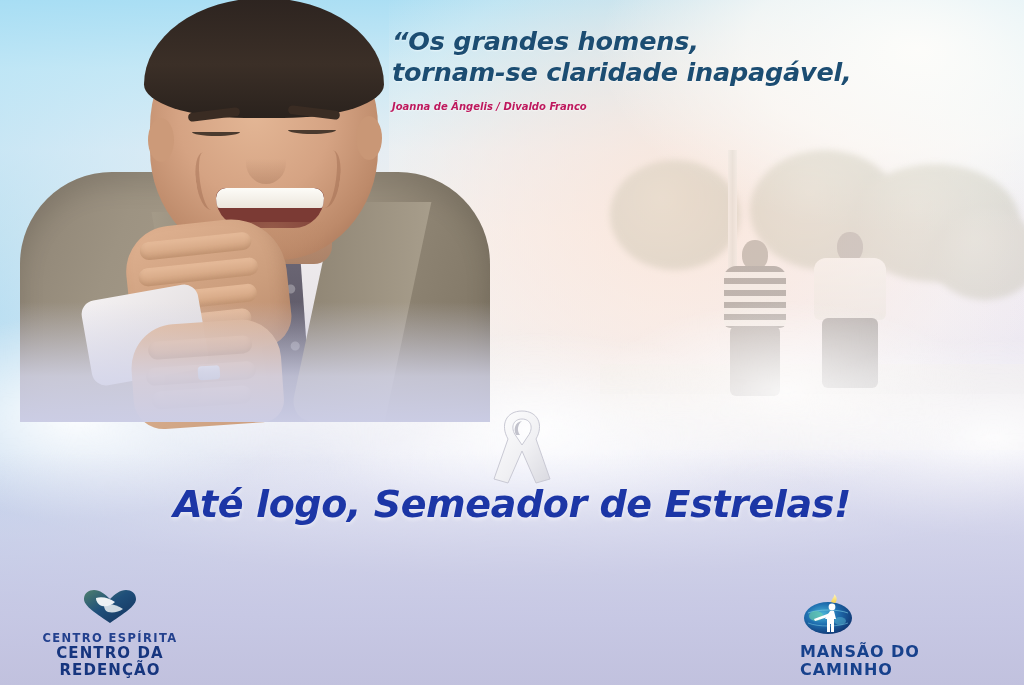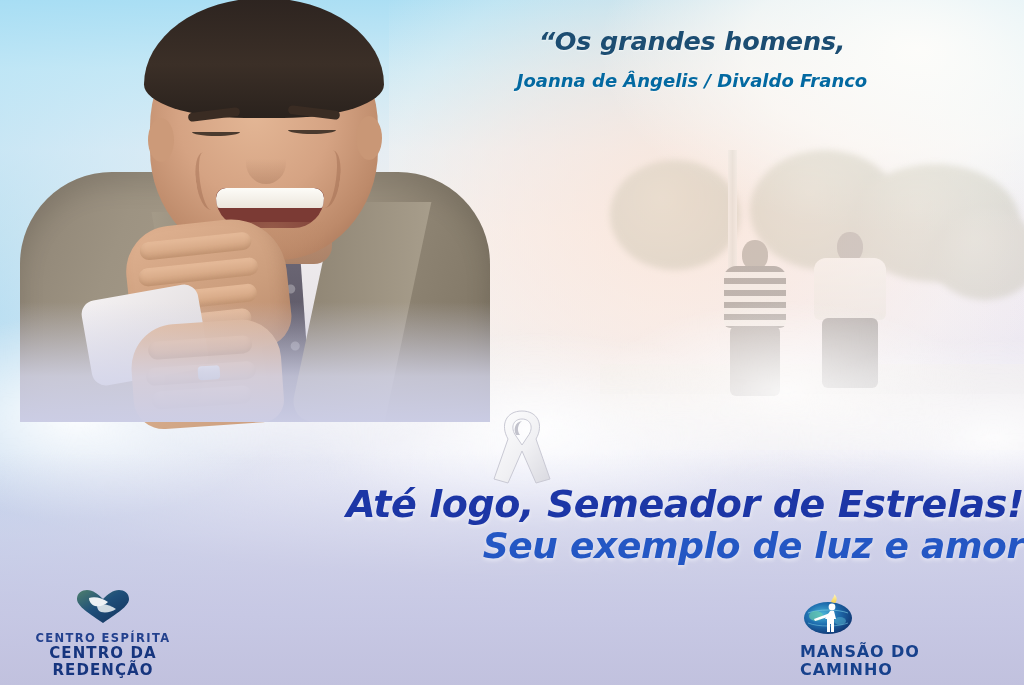--- a/index.html
+++ b/index.html
@@ -221,57 +221,56 @@
   .pt-ring { position:absolute; left:66px; top:44px; width:22px; height:14px;
     border-radius:4px; background:linear-gradient(180deg,#e9e9ec,#b9bcc2); }
   .portrait-fade {
     position:absolute; left:0; bottom:0; width:470px; height:120px;
     background:linear-gradient(180deg, rgba(210,212,235,0) 0%, rgba(212,214,236,0.8) 62%, rgba(205,207,232,0.97) 100%);
   }
 
   
   .quote-block {
     position:absolute; right:32px; top:26px; width:600px;
-    text-align:center;
+    text-align:left;
   }
   .quote-line {
     font-family:"DejaVu Sans", sans-serif;
     font-style:italic; font-weight:bold;
     font-size:25.5px; line-height:31px;
     color:#1c4d72;
     letter-spacing:-0.2px;
     white-space:nowrap;
     text-shadow:0 1px 2px rgba(255,255,255,0.55);
   }
   .quote-attr {
     margin-top:13px;
     font-family:"DejaVu Sans", sans-serif;
     font-style:italic; font-weight:bold;
-    font-size:18px; color:#0369a1;
+    font-size:10px; color:#be185d;
     text-shadow:0 1px 2px rgba(255,255,255,0.6);
   }
 
   
   .ribbon { position:absolute; left:486px; top:405px; width:72px; height:82px; }
 
   
   .headline { position:absolute; left:0; top:484px; width:1024px; text-align:center; }
   .hl {
     font-family:"DejaVu Sans", sans-serif;
     font-style:italic; font-weight:bold;
     line-height:41px; white-space:nowrap;
     text-shadow:0 2px 4px rgba(255,255,255,0.5);
-    text-align:right;
   }
   .hl-1 { font-size:38px; color:#1c36a6; letter-spacing:-0.4px; }
   .hl-2 { font-size:36px; color:#2457c4; letter-spacing:-0.3px; }
   .hl-3 { font-size:36px; color:#2a77cc; letter-spacing:-0.3px; }
 
   
-  .logo-left { position:absolute; left:5px; bottom:6px; width:196px; text-align:center; }
+  .logo-left { position:absolute; left:12px; bottom:6px; width:196px; text-align:center; }
   .logo-right { position:absolute; right:12px; bottom:6px; width:212px; text-align:left; }
   .logo-mark { display:block; margin:0 auto 3px; }
   .logo-l1 {
     font-family:"DejaVu Sans", sans-serif;
     font-weight:bold; font-size:11.5px; letter-spacing:1.4px;
     color:#23418e; line-height:13px;
   }
   .logo-l2 {
     font-family:"DejaVu Sans", sans-serif;
     font-weight:bold; font-size:15px; letter-spacing:1.1px;
@@ -353,41 +352,41 @@
       <div class="pt-finger" style="left:18px; top:66px; width:100px;"></div>
       <div class="pt-ring"></div>
     </div>
     <div class="portrait-fade"></div>
   </div>
 
   <div class="lower-haze"></div>
 
   <div class="quote-block">
     <div class="quote-line">“Os grandes homens,</div>
+    <div class="quote-line">tornam-se claridade inapagável,</div>
     <div class="quote-attr">Joanna de Ângelis / Divaldo Franco</div>
   </div>
 
   <div class="ribbon">
     <svg width="72" height="82" viewBox="0 0 72 82">
       <defs>
         <linearGradient id="rg" x1="0" y1="0" x2="1" y2="1">
           <stop offset="0%" stop-color="#ffffff"></stop>
           <stop offset="55%" stop-color="#f0f0f3"></stop>
           <stop offset="100%" stop-color="#d9d9e0"></stop>
         </linearGradient>
       </defs>
       <path d="M36 6 C20 6 14 20 22 34 L8 74 L22 78 L36 46 L50 78 L64 74 L50 34 C58 20 52 6 36 6 Z
                M36 14 C45 14 48 23 42 31 L36 40 L30 31 C24 23 27 14 36 14 Z" fill="url(#rg)" stroke="#c9c9d4" stroke-width="1"></path>
       <path d="M30 30 C27 24 29 17 36 16 C31 20 31 26 34 30 Z" fill="#a9a9b6" opacity="0.7"></path>
     </svg>
   </div>
 
   <div class="headline">
     <div class="hl hl-1">Até logo, Semeador de Estrelas!</div>
-    <div class="hl hl-2">Seu exemplo de luz e amor</div>
   </div>
 
   <div class="logo-left">
     <span class="logo-mark">
       <svg width="56" height="36" viewBox="0 0 56 36">
         <defs>
           <linearGradient id="hl" x1="0" y1="0" x2="1" y2="1">
             <stop offset="0%" stop-color="#4e7f6d"></stop>
             <stop offset="45%" stop-color="#1f4f7a"></stop>
             <stop offset="100%" stop-color="#13315c"></stop>

